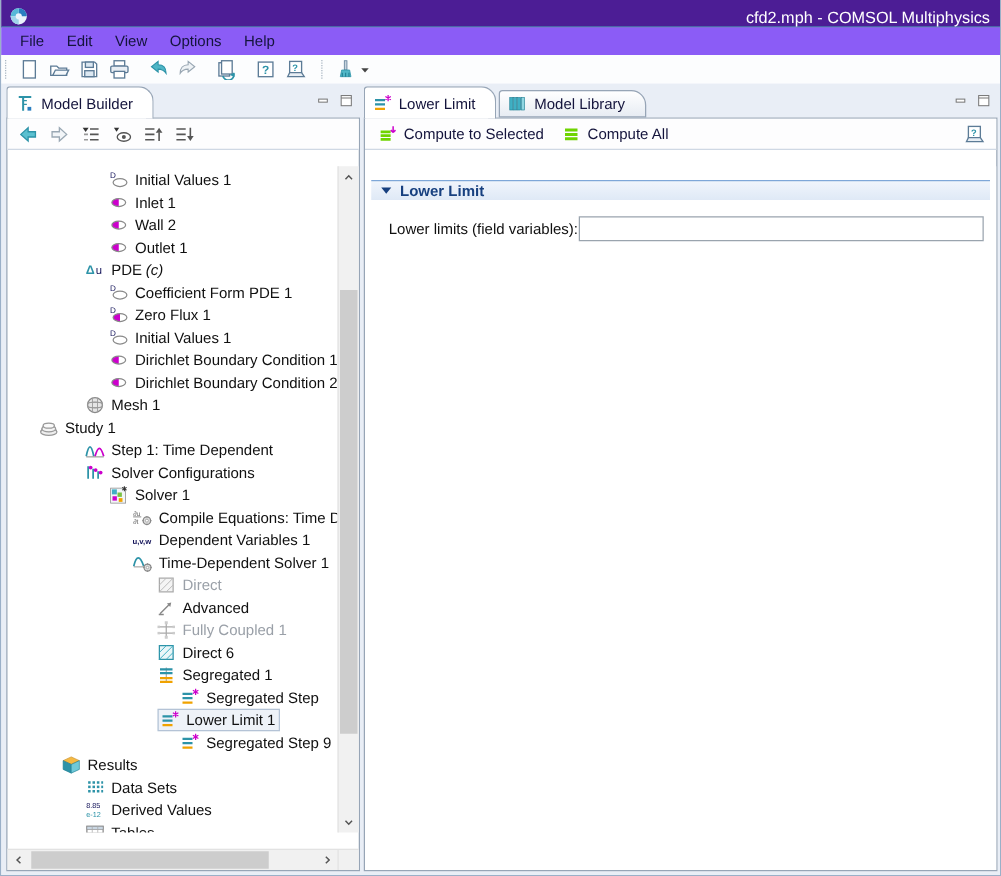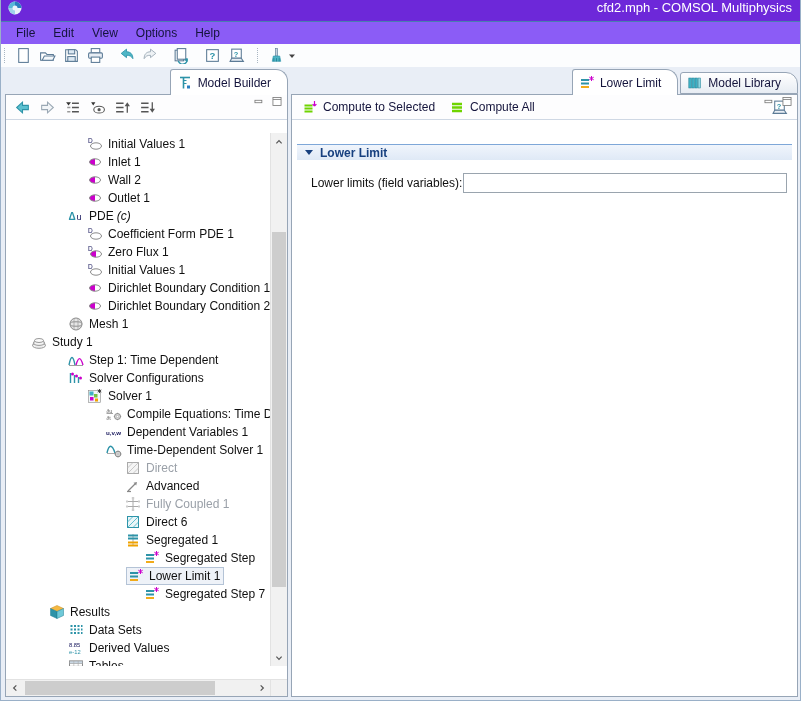--- a/index.html
+++ b/index.html
@@ -6,21 +6,21 @@
   html,body { margin:0; padding:0; }
   body {
     width:801px; height:701px; overflow:hidden;
     font-family:"Liberation Sans", sans-serif;
     background:#e9eef6;
   }
   .window { width:801px; height:701px; position:relative; background:#e9eef6;
     border:1px solid #9ab0c8; border-top:none; }
 
   
-  .titlebar { height:22px; background:#6d28d9; display:flex; align-items:flex-start;
+  .titlebar { height:22px; background:#4c1d95; display:flex; align-items:flex-end;
     padding:0 6px; border-bottom:1px solid #4a7eb0; }
   .titlebar .icon { width:16px; height:16px; display:inline-block; }
   .title-text { margin-left:auto; color:#ffffff; font-size:13px; padding-right:2px; white-space:nowrap; }
 
   
   .menubar { height:22px; background:#8b5cf6; display:flex; align-items:center;
     padding-left:6px; font-size:12px; color:#14143c; }
   .menu-item { padding:3px 9px; }
 
   
@@ -31,21 +31,21 @@
   .tbtn .icon, .ptbtn .icon { width:17px; height:17px; display:block; }
   .icon svg { width:100%; height:100%; display:block; }
   .caret { width:10px; height:10px; display:flex; align-items:center; }
   .caret svg { width:8px; height:8px; }
 
   
   .workspace { position:absolute; top:67px; left:0; right:0; bottom:0; background:#e9eef6; }
   .panel { position:absolute; top:2px; bottom:3px; }
   .panel.left  { left:4px;  width:283px; }
   .panel.right { left:290px; width:507px; }
-  .tab-row { position:relative; z-index:3; height:26px; display:flex; align-items:flex-end; padding-left:0;flex-direction:column; }
+  .tab-row { position:relative; z-index:3; height:26px; display:flex; align-items:flex-end; padding-left:0; }
   .tabs { display:flex; align-items:flex-end; height:26px; }
   .tab { display:flex; align-items:center; gap:5px; padding:0 16px 0 6px; font-size:12px; color:#14143c;
     background:#ffffff; border:1px solid #97a5b6; border-radius:3px 12px 0 0; height:26px; white-space:nowrap; }
   .tab .icon { width:16px; height:16px; }
   .tab.active { border-bottom:none; }
   .tab.inactive { background:linear-gradient(#ffffff,#e7ecf3); height:22px; margin-bottom:1px; margin-left:2px; }
   .winbtns { margin-left:auto; display:flex; gap:4px; align-items:center; padding:0 4px 8px 0; }
   .winbtn { width:14px; height:13px; }
   .panel-body { position:absolute; top:25px; left:0; right:0; bottom:0; border:1px solid #97a5b6;
     background:#ffffff; display:flex; flex-direction:column; z-index:1;gap:13px; }
@@ -612,21 +612,21 @@
               </div>
               <div class="tree-row" style="padding-left: 136px;">
                 <span class="row-inner">
                   <span class="tree-icon icon">
                     <svg viewBox="0 0 16 16">
                       <path d="M2 5 H10 M2 8.5 H10" stroke="#2d93a8" stroke-width="1.8"></path>
                       <path d="M2 12 H10" stroke="#f0a200" stroke-width="1.8"></path>
                       <path d="M12.5 1 V6 M10.3 2.2 L14.7 4.8 M14.7 2.2 L10.3 4.8" stroke="#cc00cc" stroke-width="1"></path>
                     </svg>
                   </span>
-                  <span class="tree-label">Segregated Step 7</span>
+                  <span class="tree-label">Segregated Step 9</span>
                 </span>
               </div>
               <div class="tree-row" style="padding-left: 41px;">
                 <span class="row-inner">
                   <span class="tree-icon icon">
                     <svg viewBox="0 0 16 16">
                       <path d="M8 1.5 L14.5 4.5 L8 7.5 L1.5 4.5 Z" fill="#f5b942" stroke="#c78a1e" stroke-width="0.5"></path>
                       <path d="M1.5 4.5 L8 7.5 V14.5 L1.5 11.5 Z" fill="#2d93a8" stroke="#1f7f93" stroke-width="0.5"></path>
                       <path d="M14.5 4.5 L8 7.5 V14.5 L14.5 11.5 Z" fill="#6fc9d8" stroke="#1f7f93" stroke-width="0.5"></path>
                     </svg>

